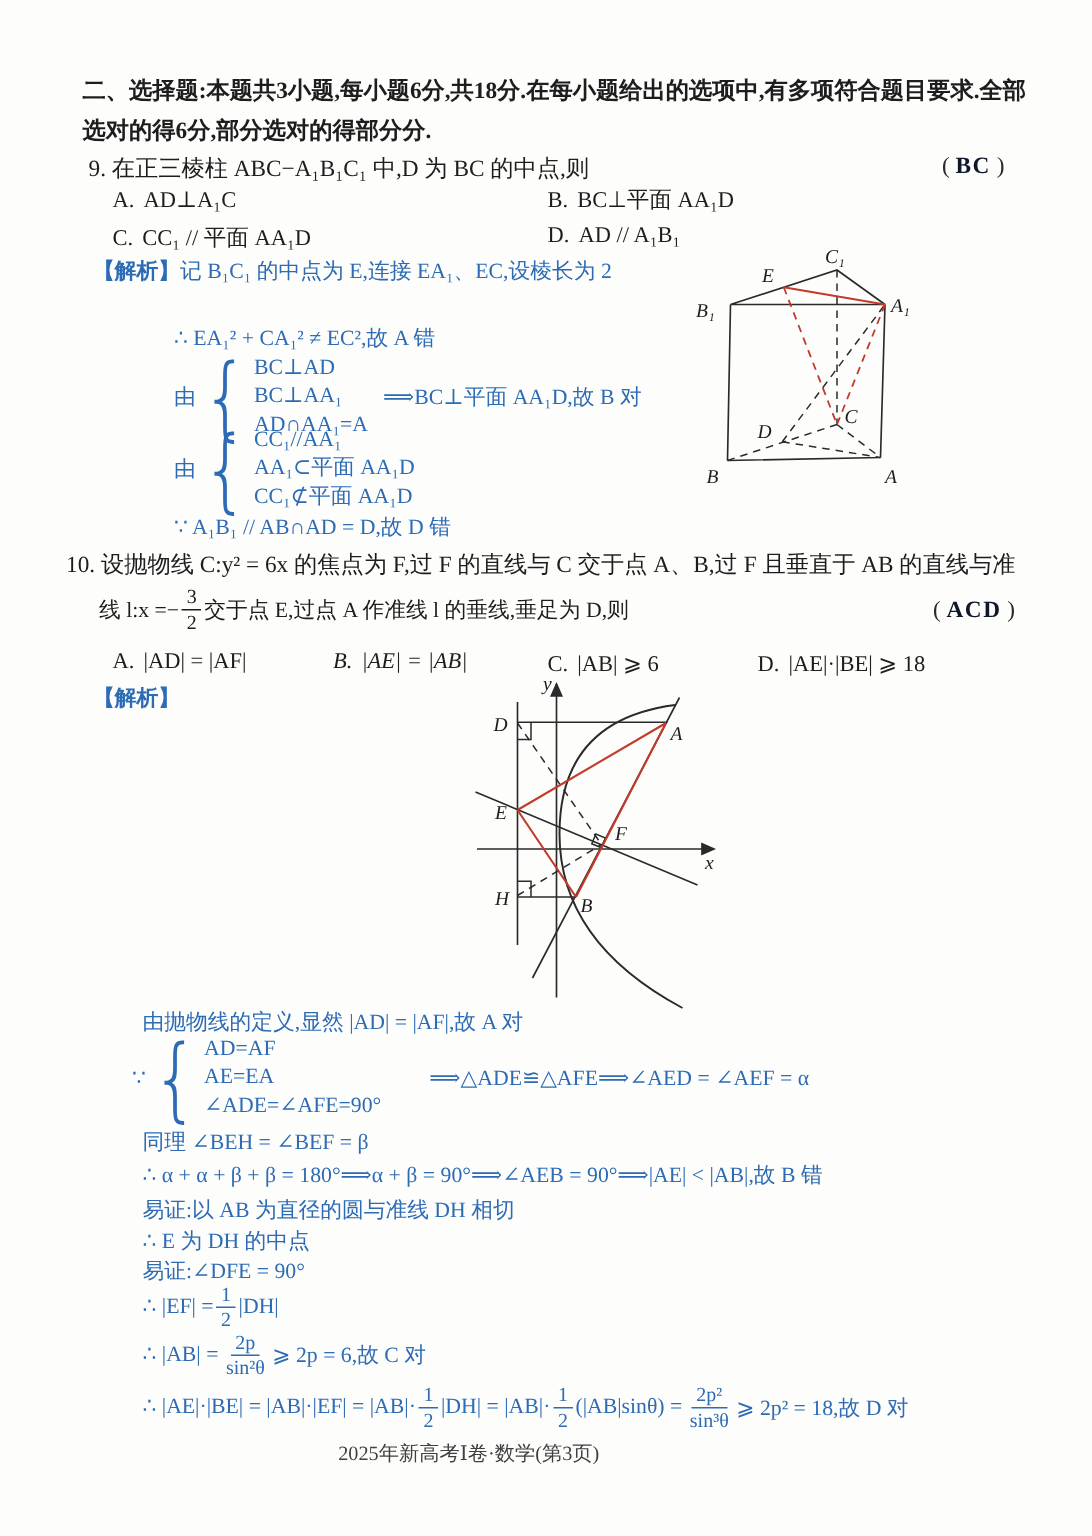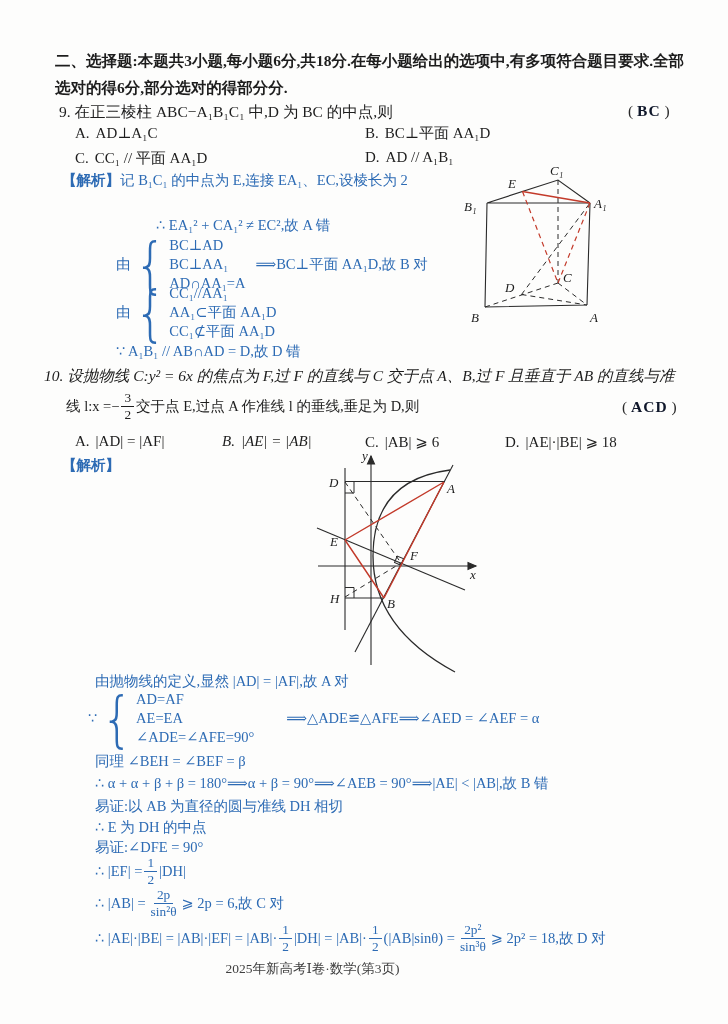--- a/index.html
+++ b/index.html
@@ -52,34 +52,34 @@
   </div>
   <div class="abs ans" style="left:628px;top:102px;">
     <span class="par">(</span>
     <span class="key">BC</span>
     <span class="par">)</span>
   </div>
 
   <div class="abs opt" style="left:75px;top:124px;">
     <span class="lbl">A.</span><span>AD⊥A₁C</span>
   </div>
-  <div class="abs opt" style="left:365px;top:124px;">
+  <div class="abs opt" style="left:365px;top:124px;font-family:Liberation Serif, serif;">
     <span class="lbl">B.</span><span>BC⊥平面 AA₁D</span>
   </div>
   <div class="abs opt" style="left:75px;top:149px;">
     <span class="lbl">C.</span><span>CC₁ // 平面 AA₁D</span>
   </div>
   <div class="abs opt" style="left:365px;top:149px;">
     <span class="lbl">D.</span><span>AD // A₁B₁</span>
   </div>
 
   <div class="abs sline blue" style="left:62px;top:171px;">
     <span class="soltag">【解析】</span><span>记 B₁C₁ 的中点为 E,连接 EA₁、EC,设棱长为 2</span>
   </div>
-  <div class="abs sline blue" style="left:116px;top:216px;margin-left:40px;">∴ EA₁² + CA₁² ≠ EC²,故 A 错</div>
+  <div class="abs sline blue" style="left:116px;top:216px;">∴ EA₁² + CA₁² ≠ EC²,故 A 错</div>
 
   <div class="abs group blue" style="left:116px;top:236px;">
     <span class="lead">由</span>
     <span class="brace">{</span>
     <div class="rows">
       <div>BC⊥AD</div>
       <div>BC⊥AA₁</div>
       <div>AD∩AA₁=A</div>
     </div>
     <span class="result">⟹BC⊥平面 AA₁D,故 B 对</span>
@@ -113,21 +113,21 @@
     <text x="2" y="49">B₁</text>
     <text x="88" y="13">C₁</text>
     <text x="132" y="46">A₁</text>
     <text x="46" y="26">E</text>
     <text x="9" y="160">B</text>
     <text x="128" y="160">A</text>
     <text x="43" y="130">D</text>
     <text x="101" y="120">C</text>
   </svg>
 
-  <div class="abs stem" style="left:44px;top:366px;font-style:italic;">
+  <div class="abs stem" style="left:44px;top:366px;">
     <span>10.</span>
     <span>设抛物线 C:y² = 6x 的焦点为 F,过 F 的直线与 C 交于点 A、B,过 F 且垂直于 AB 的直线与准</span>
   </div>
   <div class="abs fline stem" style="left:66px;top:389px;height:34px;">
     <span>线 l:x =−</span>
     <span class="frac">
       <span class="num">3</span>
       <span class="den">2</span>
     </span>
     <span> 交于点 E,过点 A 作准线 l 的垂线,垂足为 D,则</span>

